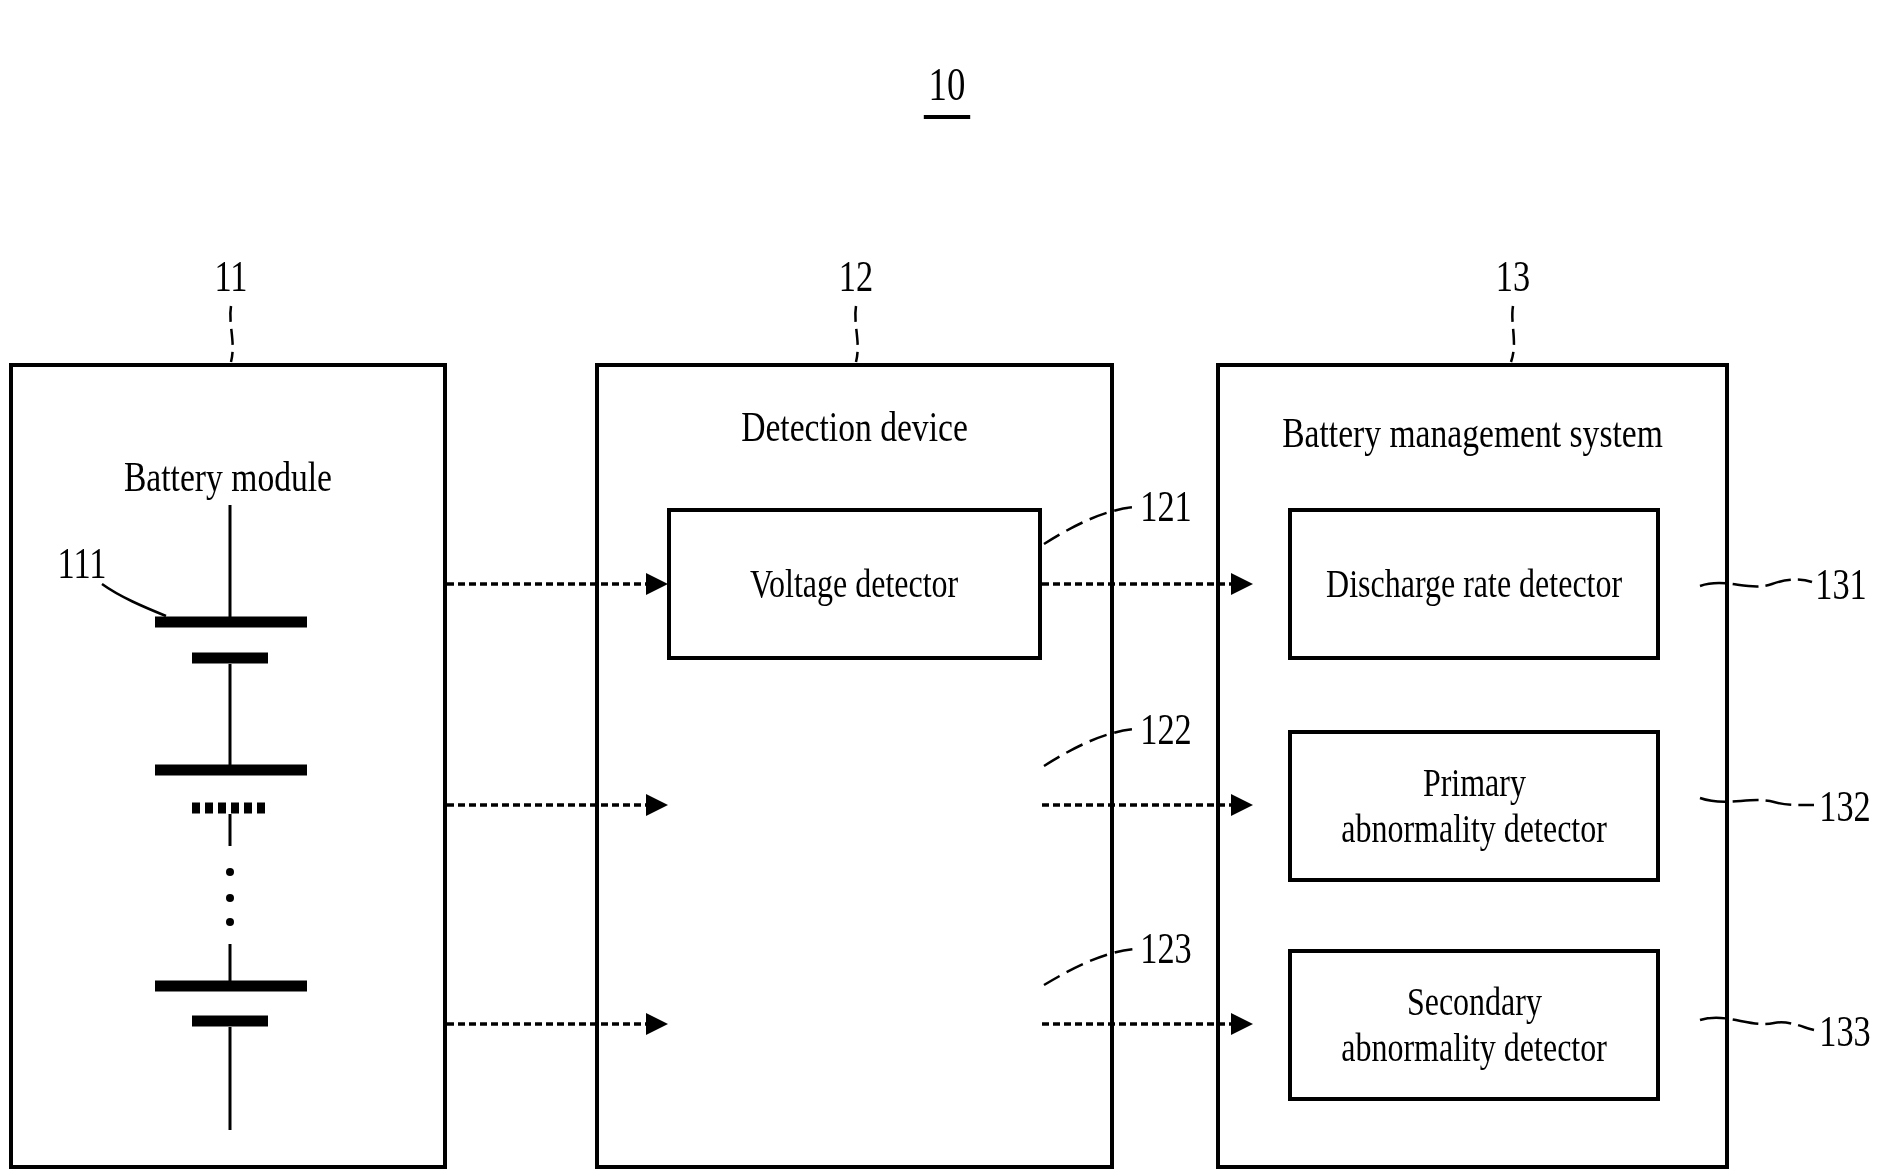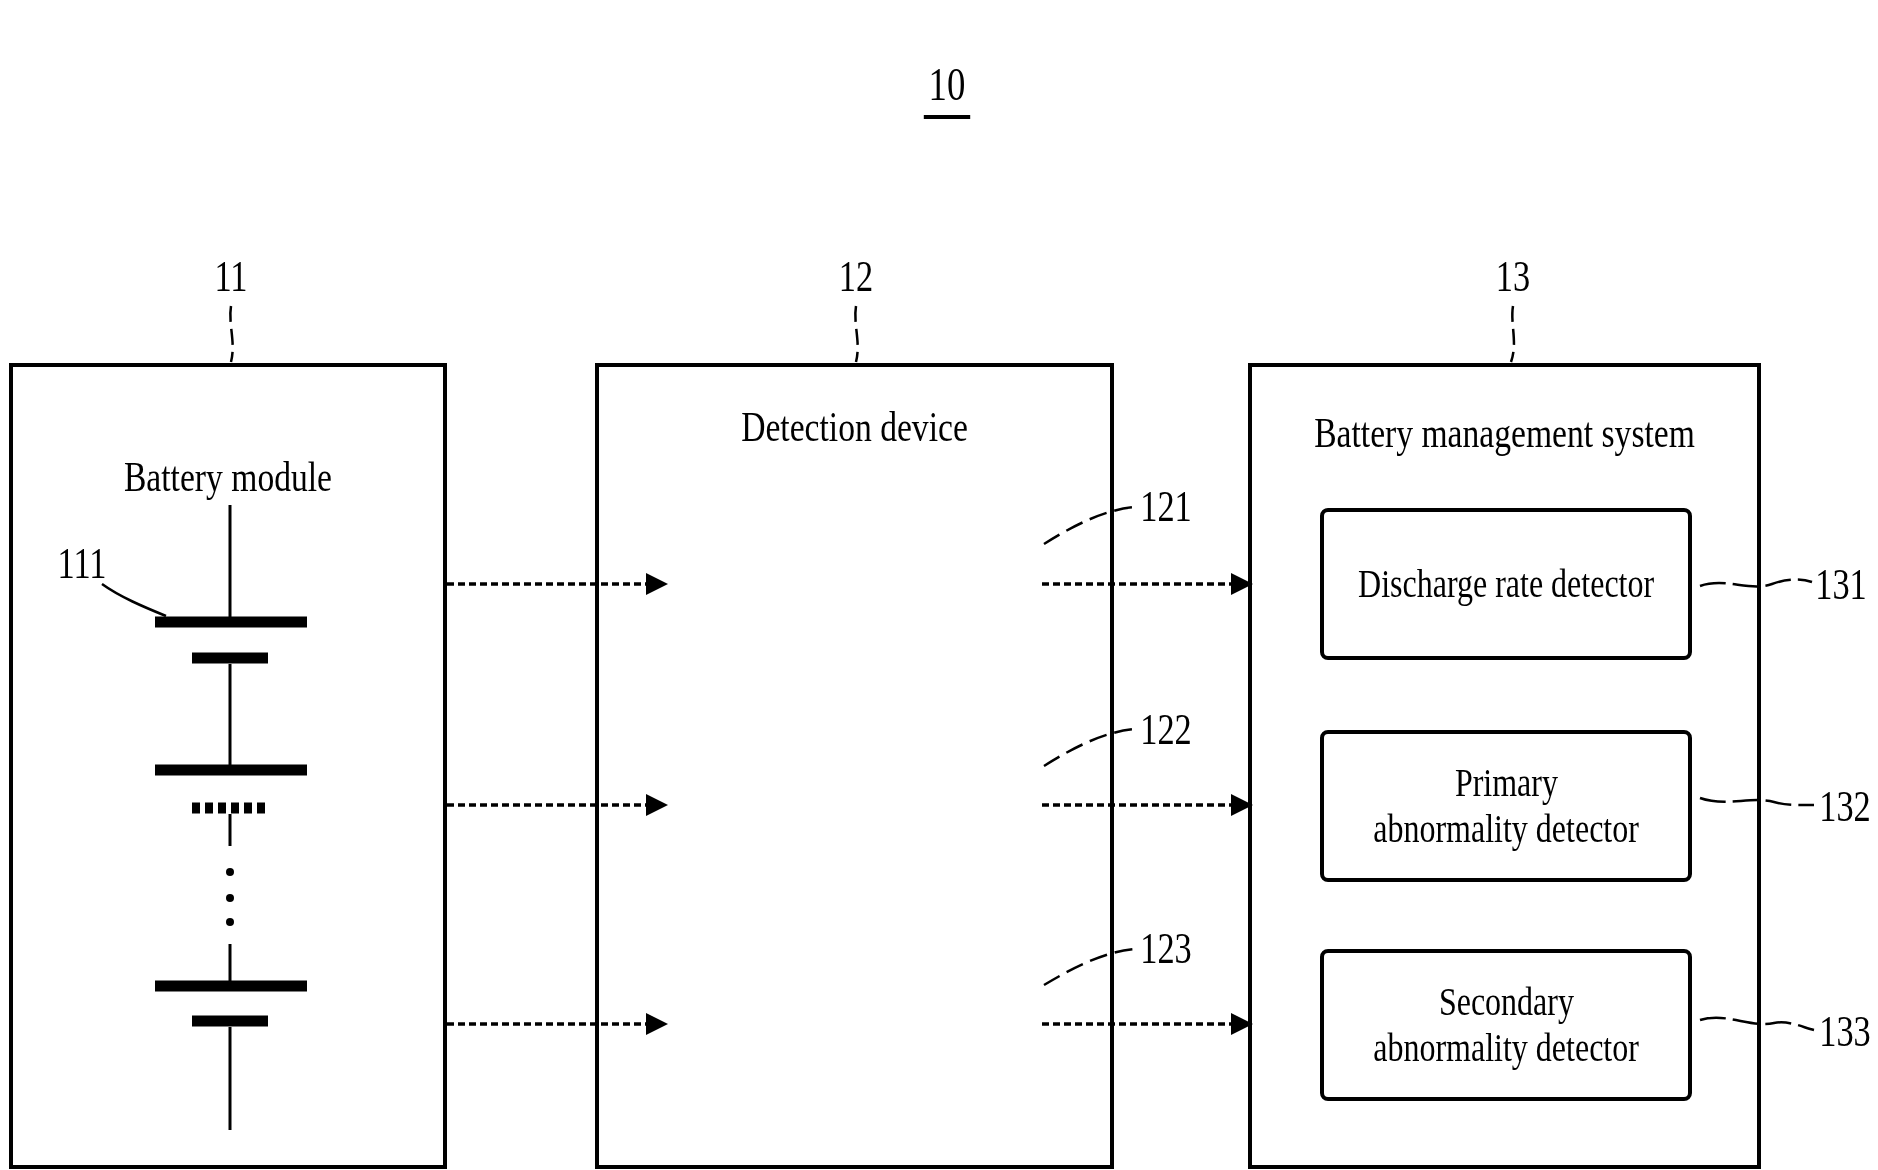--- a/index.html
+++ b/index.html
@@ -55,21 +55,21 @@
     position: absolute;
     top: 355px;
     height: 806px;
     border: 4px solid #000;
     box-sizing: border-box;
     background: #ffffff;
     z-index: 1;
   }
   .battery-box   { left: 9px;    width: 438px; }
   .detection-box { left: 595px;  width: 519px; padding-left: 23px; }
-  .bms-box       { left: 1248px; width: 513px; }
+  .bms-box       { left: 1216px; width: 513px; }
   .box-title {
     position: absolute;
     left: 0; width: 100%;
     text-align: center;
     font-size: 42px;
     line-height: 48px;
     transform: scaleX(0.8);
     transform-origin: center center;
     white-space: nowrap;
   }
@@ -83,21 +83,21 @@
     width: 375px;
     height: 152px;
     border: 4px solid #000;
     box-sizing: border-box;
     display: flex;
     flex-direction: column;
     align-items: center;
     justify-content: center;
     text-align: center;
   }
-  .bms-box .inner-box { width: 372px; border-radius: 8px; }
+  .bms-box .inner-box { width: 372px; }
   .row-1 { top: 141px; }
   .row-2 { top: 363px; }
   .row-3 { top: 582px; }
   .inner-box span {
     font-size: 40px;
     line-height: 46px;
     transform: scaleX(0.8);
     transform-origin: center center;
     white-space: nowrap;
   }
@@ -119,20 +119,23 @@
   <div class="ref ref-131">131</div>
   <div class="ref ref-132">132</div>
   <div class="ref ref-133">133</div>
 
   <div class="outer-box battery-box">
     <div class="box-title">Battery module</div>
   </div>
 
   <div class="outer-box detection-box">
     <div class="box-title">Detection device</div>
+    <div class="inner-box row-1">
+      <span>Voltage detector</span>
+    </div>
   </div>
 
   <div class="outer-box bms-box">
     <div class="box-title">Battery management system</div>
     <div class="inner-box row-1">
       <span>Discharge rate detector</span>
     </div>
     <div class="inner-box row-2">
       <span>Primary</span>
       <span>abnormality detector</span>

